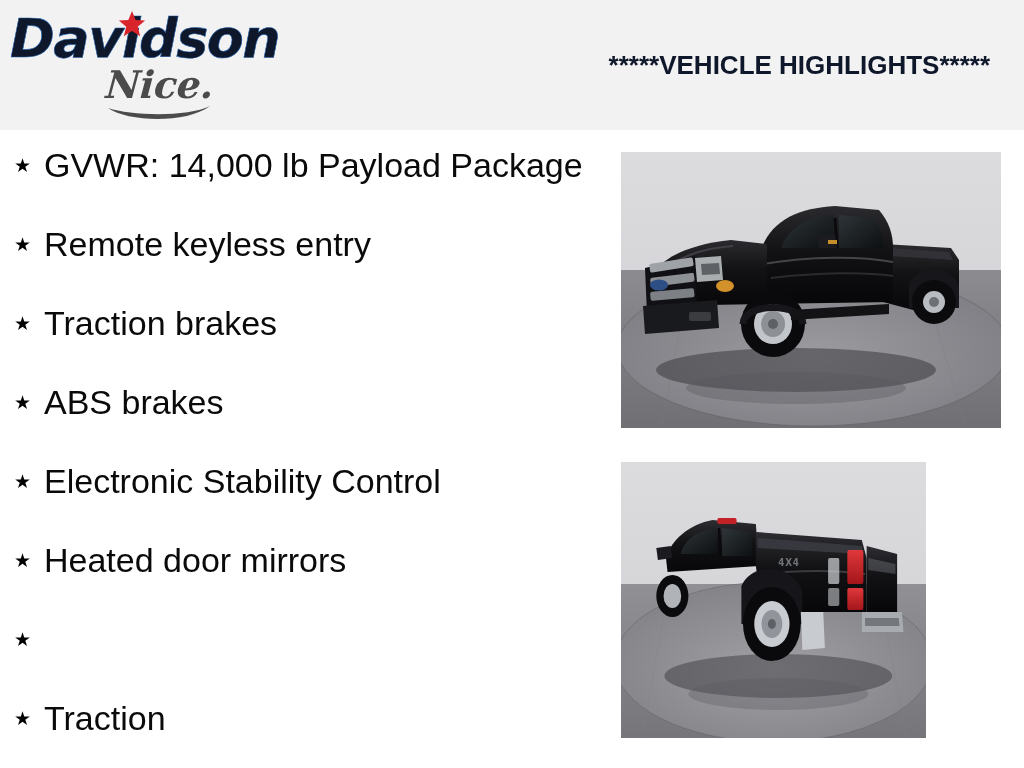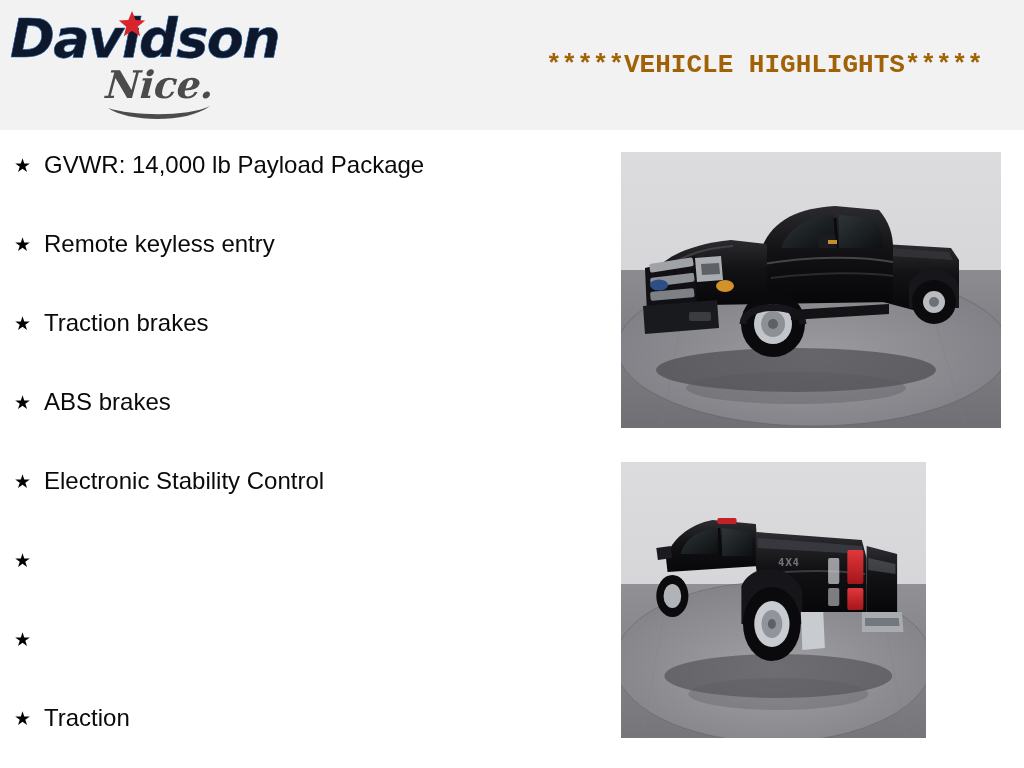--- a/index.html
+++ b/index.html
@@ -79,25 +79,25 @@
     height: 20px;
     overflow: hidden;
   }
 
   
   #highlights-title {
     position: absolute;
     left: 546px;
     top: 50px;
     width: 444px;
-    text-align: left;
-    font-family: Liberation Mono, monospace;
+    text-align: right;
+    font-family: Liberation Sans, sans-serif;
     font-weight: bold;
     font-size: 26px;
-    color: #a16207;
+    color: #0f172a;
     letter-spacing: 0px;
     white-space: nowrap;
   }
 
   
   #features-list {
     position: absolute;
     left: 0px;
     top: 146px;
     width: 600px;
@@ -113,21 +113,21 @@
     flex: 0 0 auto;
     width: 30px;
     font-family: "DejaVu Sans", sans-serif;
     font-size: 19px;
     line-height: 38px;
     color: #000000;
   }
   .feature-label {
     flex: 1 1 auto;
     font-family: "Liberation Sans", sans-serif;
-    font-size: 24px;
+    font-size: 34px;
     line-height: 38px;
     color: #0a0a0a;
     white-space: nowrap;
   }
 
   
   .vehicle-photo {
     position: absolute;
     overflow: hidden;
     background: #c9c9cb;
@@ -193,20 +193,21 @@
     <span class="feature-label">ABS brakes</span>
   </div>
 
   <div class="feature-row">
     <span class="feature-bullet">★</span>
     <span class="feature-label">Electronic Stability Control</span>
   </div>
 
   <div class="feature-row">
     <span class="feature-bullet">★</span>
+    <span class="feature-label">Heated door mirrors</span>
   </div>
 
   <div class="feature-row">
     <span class="feature-bullet">★</span>
   </div>
 
   <div class="feature-row">
     <span class="feature-bullet">★</span>
     <span class="feature-label">Traction</span>
   </div>

